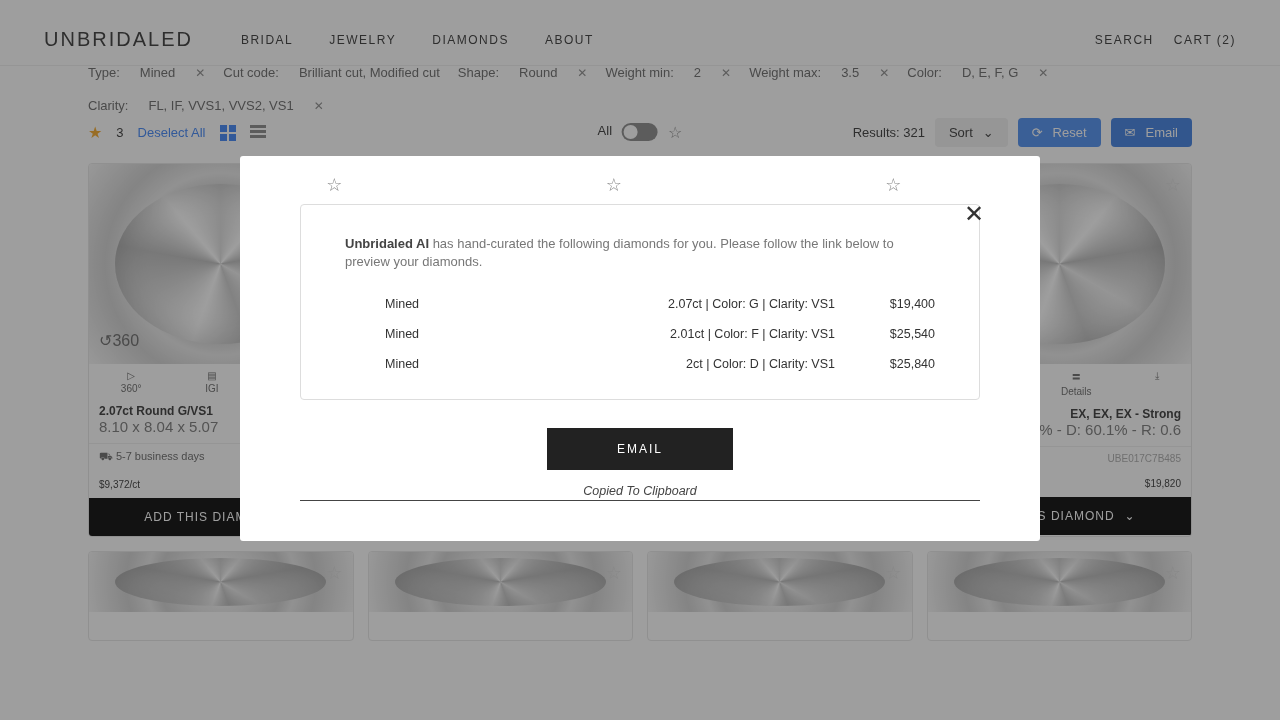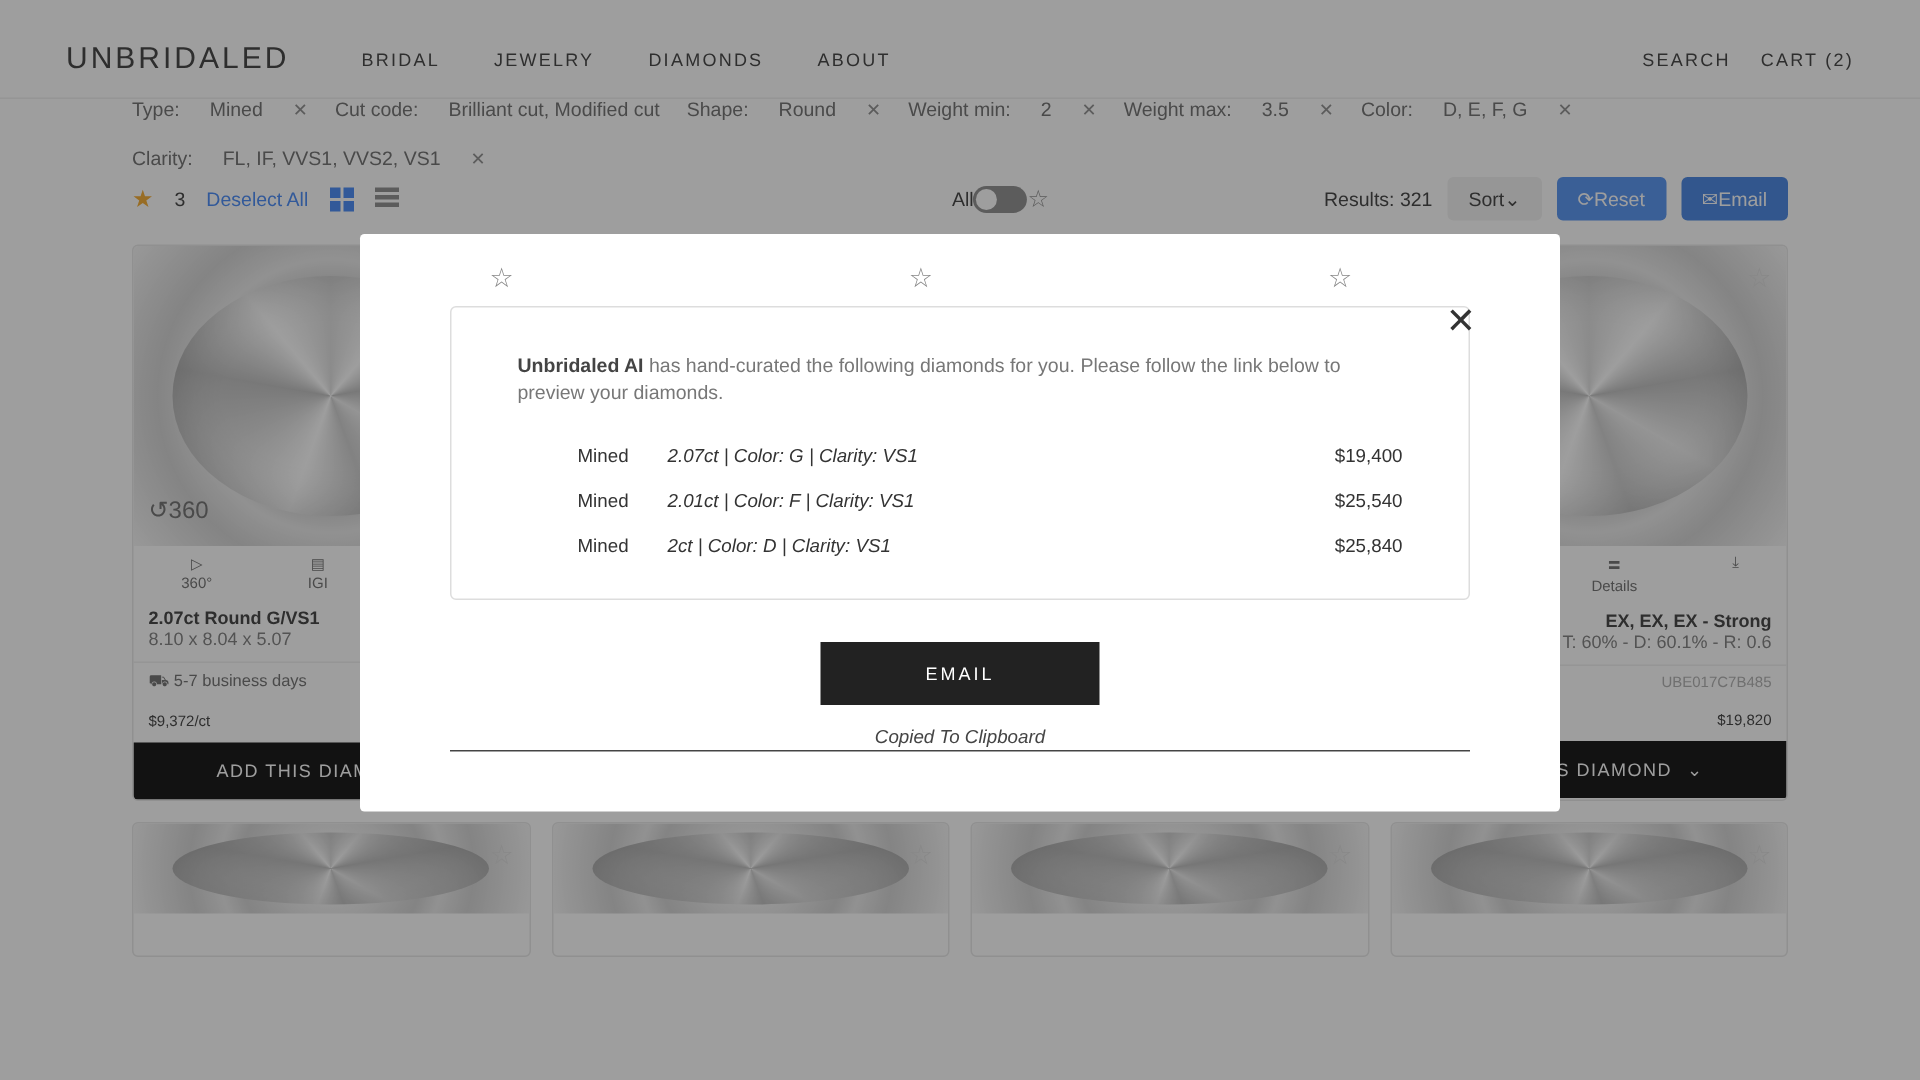--- a/index.html
+++ b/index.html
@@ -74,35 +74,35 @@
 .view-grid, .view-list { width: 16px; height: 16px; }
 .view-grid {
   display: grid; grid-template-columns: 1fr 1fr; gap: 2px;
 }
 .view-grid span { background: #3b82f6; }
 .view-list { display: flex; flex-direction: column; gap: 2px; }
 .view-list span { height: 3px; background: #888; }
 
 .toolbar-center {
   position: absolute; left: 50%; transform: translateX(-50%);
-  display: flex; align-items: center;  margin-left: 27px;
+  display: flex; gap: 10px;
 }
 .toggle {
   width: 36px; height: 18px; background: #888; border-radius: 9px; position: relative;
 }
 .toggle::after {
   content: ""; position: absolute; left: 2px; top: 2px; width: 14px; height: 14px;
   background: #fff; border-radius: 50%;
 }
 .star-outline { color: #888; font-size: 16px; }
 
 .toolbar-right { margin-left: auto; display: flex; align-items: center; gap: 10px; }
 .btn {
   padding: 7px 14px; border-radius: 4px; font-size: 13px; display: flex;
-  align-items: center; gap: 0; cursor: pointer; border: none;
+  align-items: center; gap: 10px; cursor: pointer; border: none;
 }
 .btn-sort { background: #f0f0f0; color: #333; }
 .btn-reset { background: #4a8cf0; color: #fff; }
 .btn-email { background: #3b7de0; color: #fff; }
 
 
 .grid {
   display: grid;
   grid-template-columns: repeat(4, 1fr);
   gap: 14px;
@@ -138,21 +138,21 @@
 }
 .card-meta-row {
   display: flex; justify-content: space-around; padding: 6px 0 2px;
   font-size: 10px; color: #666;
 }
 .card-meta-row div { display:flex; flex-direction:column; align-items:center; gap:2px; }
 .card-spec {
   padding: 8px 10px; font-size: 12px;
 }
 .card-spec .title { font-weight: 600; }
-.card-spec .dims { color: #777; font-size: 12px; display:flex; justify-content:space-between; }
+.card-spec .dims { color: #777; font-size: 15px; display:flex; justify-content:space-between; }
 .card-shipping {
   border-top: 1px solid #eee; padding: 6px 10px; font-size: 11px; color:#666;
   display:flex; justify-content:space-between;
 }
 .card-shipping .sku { color:#aaa; font-size:10px; }
 .card-price {
   display:flex; justify-content:space-between; padding: 8px 10px; font-size: 10px;
 }
 .card-add {
   background:#000; color:#fff; font-size:12px; letter-spacing:1px; padding: 12px;
@@ -181,21 +181,21 @@
 }
 .modal-box {
   border: 1px solid #ddd; border-radius: 4px; padding: 30px 44px 20px;
 }
 .modal-intro { font-size: 13px; color:#777; margin-bottom: 18px; line-height:1.4; }
 .modal-intro b { color:#444; font-weight:600; }
 .modal-row {
   display:flex; justify-content:space-between; font-size: 12.5px; padding: 8px 0;
 }
 .modal-row .mtype { width: 100px; text-align:left; padding-left:40px; color:#333;}
-.modal-row .mspec { flex:1; text-align:left; color:#333;font-style:italic; }
+.modal-row .mspec { flex:1; text-align:right; color:#333; }
 .modal-row .mprice { width: 100px; text-align:right; color:#333; }
 .modal-actions { text-align:center; margin-top: 28px; }
 .modal-btn-email {
   background:#222; color:#fff; border:none; padding: 14px 70px;
   letter-spacing:2px; font-size: 12px;
 }
 .modal-copied {
   display:block; margin-top: 14px; font-size: 12.5px; font-style:italic;
   color:#444; border-bottom:1px solid #444; padding-bottom:2px;
 }

